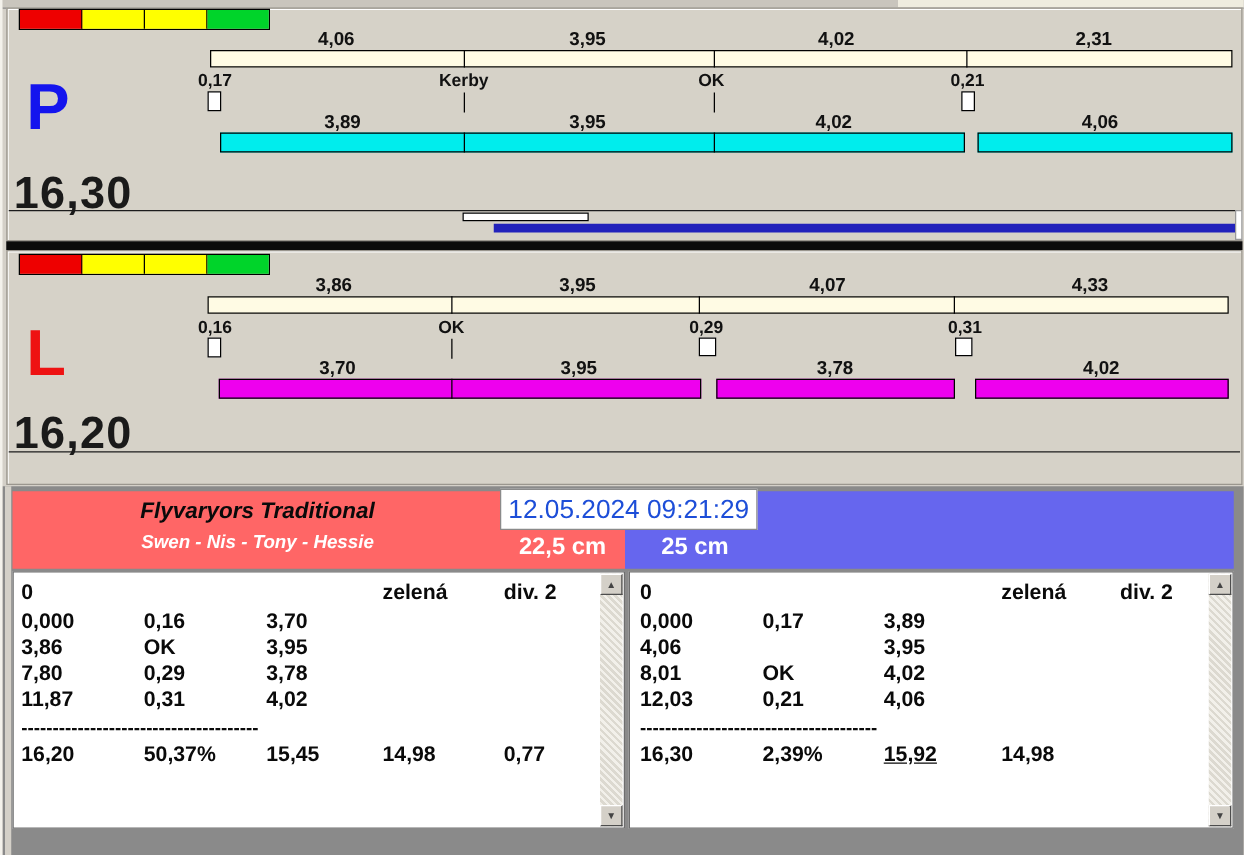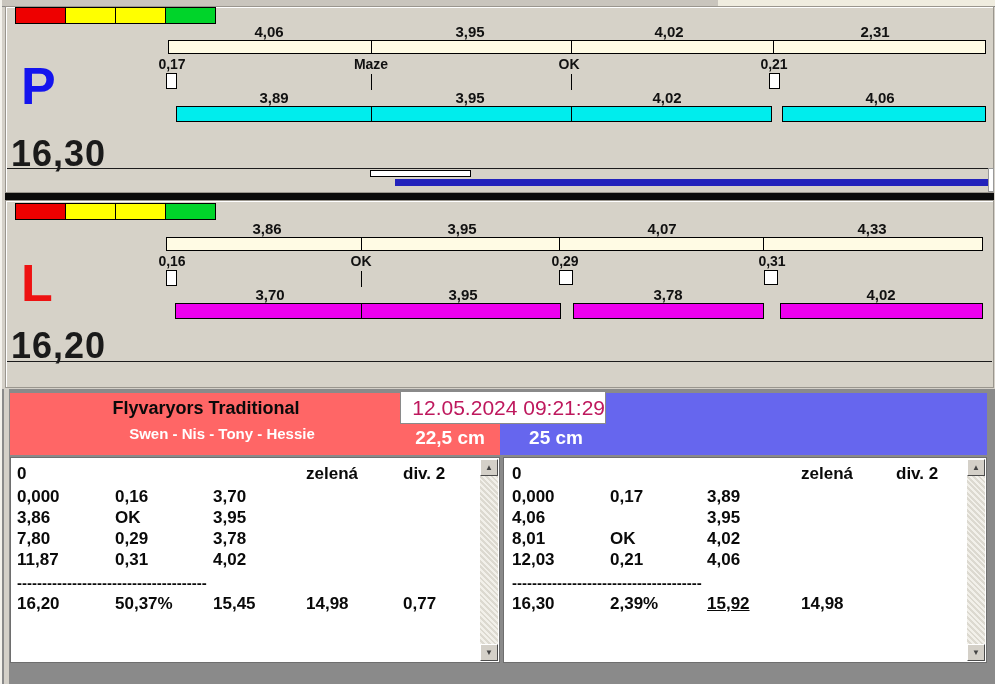--- a/index.html
+++ b/index.html
@@ -31,26 +31,26 @@
   .tickmark { position:absolute; width:1px; height:16px; background:#000; }
   .total { position:absolute; font-weight:bold; font-size:36px; color:#1a1a1a; letter-spacing:1px; }
   .hline { position:absolute; height:1px; background:#1c1c1c; }
   .white-minibar { position:absolute; background:#fff; border:1px solid #000; box-sizing:border-box; }
   .progress-bar { position:absolute; background:#2222BB; }
   .edge-box { position:absolute; background:#fff; border:1px solid #999; box-sizing:border-box; }
   .black-divider { position:absolute; background:#0b0b0b; }
   .bottom-bg { position:absolute; left:0; top:389px; width:995px; height:295px; background:#8A8A8A; }
   .left-light-strip { position:absolute; left:2px; top:389px; width:5px; height:295px; background:#D4D0C8; }
   .team-header { position:absolute; top:393px; height:62px; }
-  .team-left-bg { background:#FF6666; } .team-right-bg { background:#6666EE; }
+  .team-left-bg { background:#FF6666;font-style:italic; } .team-right-bg { background:#6666EE; }
   .team-title { position:absolute; text-align:center; font-weight:bold; font-size:18px; color:#0a0a0a; }
   .team-dogs { position:absolute; text-align:center; font-weight:bold; font-size:15px; color:#ffffff; }
   .datetime-box { position:absolute; left:398px; top:391px; width:206px; height:33px; background:#fff;
-                  border:1px solid #8a8a8a; box-sizing:border-box; text-align:right;
-                  font-size:21px; line-height:31px; color:#be185d; z-index:5; }
+                  border:1px solid #8a8a8a; box-sizing:border-box; text-align:center;
+                  font-size:21px; line-height:31px; color:#1d4ed8; z-index:5; }
   .cm-label { position:absolute; top:427px; width:100px; text-align:center; font-weight:bold;
               font-size:19px; color:#fff; z-index:6; }
   .result-table { position:absolute; top:457px; height:206px; background:#fff;
                   border:1px solid #6e6e6e; box-sizing:border-box; }
   .cell { position:absolute; font-weight:bold; font-size:17px; line-height:21px;
           color:#0a0a0a; white-space:nowrap; }
   .sep-row { position:absolute; font-weight:bold; font-size:15px; letter-spacing:0px;
              color:#0a0a0a; white-space:nowrap; }
   .scrollbar { position:absolute; top:1px; bottom:1px; width:18px;
                background:repeating-linear-gradient(45deg,#f2f0ea 0 2px,#dcd9d0 2px 4px); }
@@ -79,21 +79,21 @@
     <span class="split-label" style="left:663px; top:16px;">4,02</span>
     <span class="split-label" style="left:869px; top:16px;">2,31</span>
 
     <div class="bar bar-cream" style="left:162px; top:33px; width:818px; height:14px;"></div>
     <div class="vdiv" style="left:365px; top:33px; height:14px;"></div>
     <div class="vdiv" style="left:565px; top:33px; height:14px;"></div>
     <div class="vdiv" style="left:767px; top:33px; height:14px;"></div>
 
     <span class="cp-label" style="left:166px; top:49px;">0,17</span>
     <div class="checkbox" style="left:160px; top:66px;"></div>
-    <span class="cp-label" style="left:365px; top:49px;">Maze</span>
+    <span class="cp-label" style="left:365px; top:49px;">Kerby</span>
     <div class="tickmark" style="left:365px; top:67px;"></div>
     <span class="cp-label" style="left:563px; top:49px;">OK</span>
     <div class="tickmark" style="left:565px; top:67px;"></div>
     <span class="cp-label" style="left:768px; top:49px;">0,21</span>
     <div class="checkbox" style="left:763px; top:66px;"></div>
 
     <span class="split-label" style="left:268px; top:82px;">3,89</span>
     <span class="split-label" style="left:464px; top:82px;">3,95</span>
     <span class="split-label" style="left:661px; top:82px;">4,02</span>
     <span class="split-label" style="left:874px; top:82px;">4,06</span>
@@ -153,21 +153,21 @@
 
     <div class="total" style="left:5px; top:124px;">16,20</div>
     <div class="hline" style="left:1px; top:160px; width:985px;"></div>
   </div>
 
   <div class="bottom-bg"></div>
   <div class="left-light-strip"></div>
 
   <div class="team-header team-left-bg" style="left:8px; width:490px;">
     <div class="team-title" style="left:0; top:5px; width:392px;">Flyvaryors Traditional</div>
-    <div class="team-dogs" style="left:0; top:32px; width:392px;padding-left:16px;">Swen - Nis - Tony - Hessie</div>
+    <div class="team-dogs" style="left:0; top:32px; width:392px;">Swen - Nis - Tony - Hessie</div>
   </div>
   <div class="team-header team-right-bg" style="left:498px; width:487px;">
   </div>
 
   <div class="datetime-box">12.05.2024 09:21:29</div>
   <div class="cm-label" style="left:398px;">22,5 cm</div>
   <div class="cm-label" style="left:504px;">25 cm</div>
 
   <div class="result-table" style="left:8px; width:490px;">
     <span class="cell" style="left:6px;  top:5px;">0</span>

